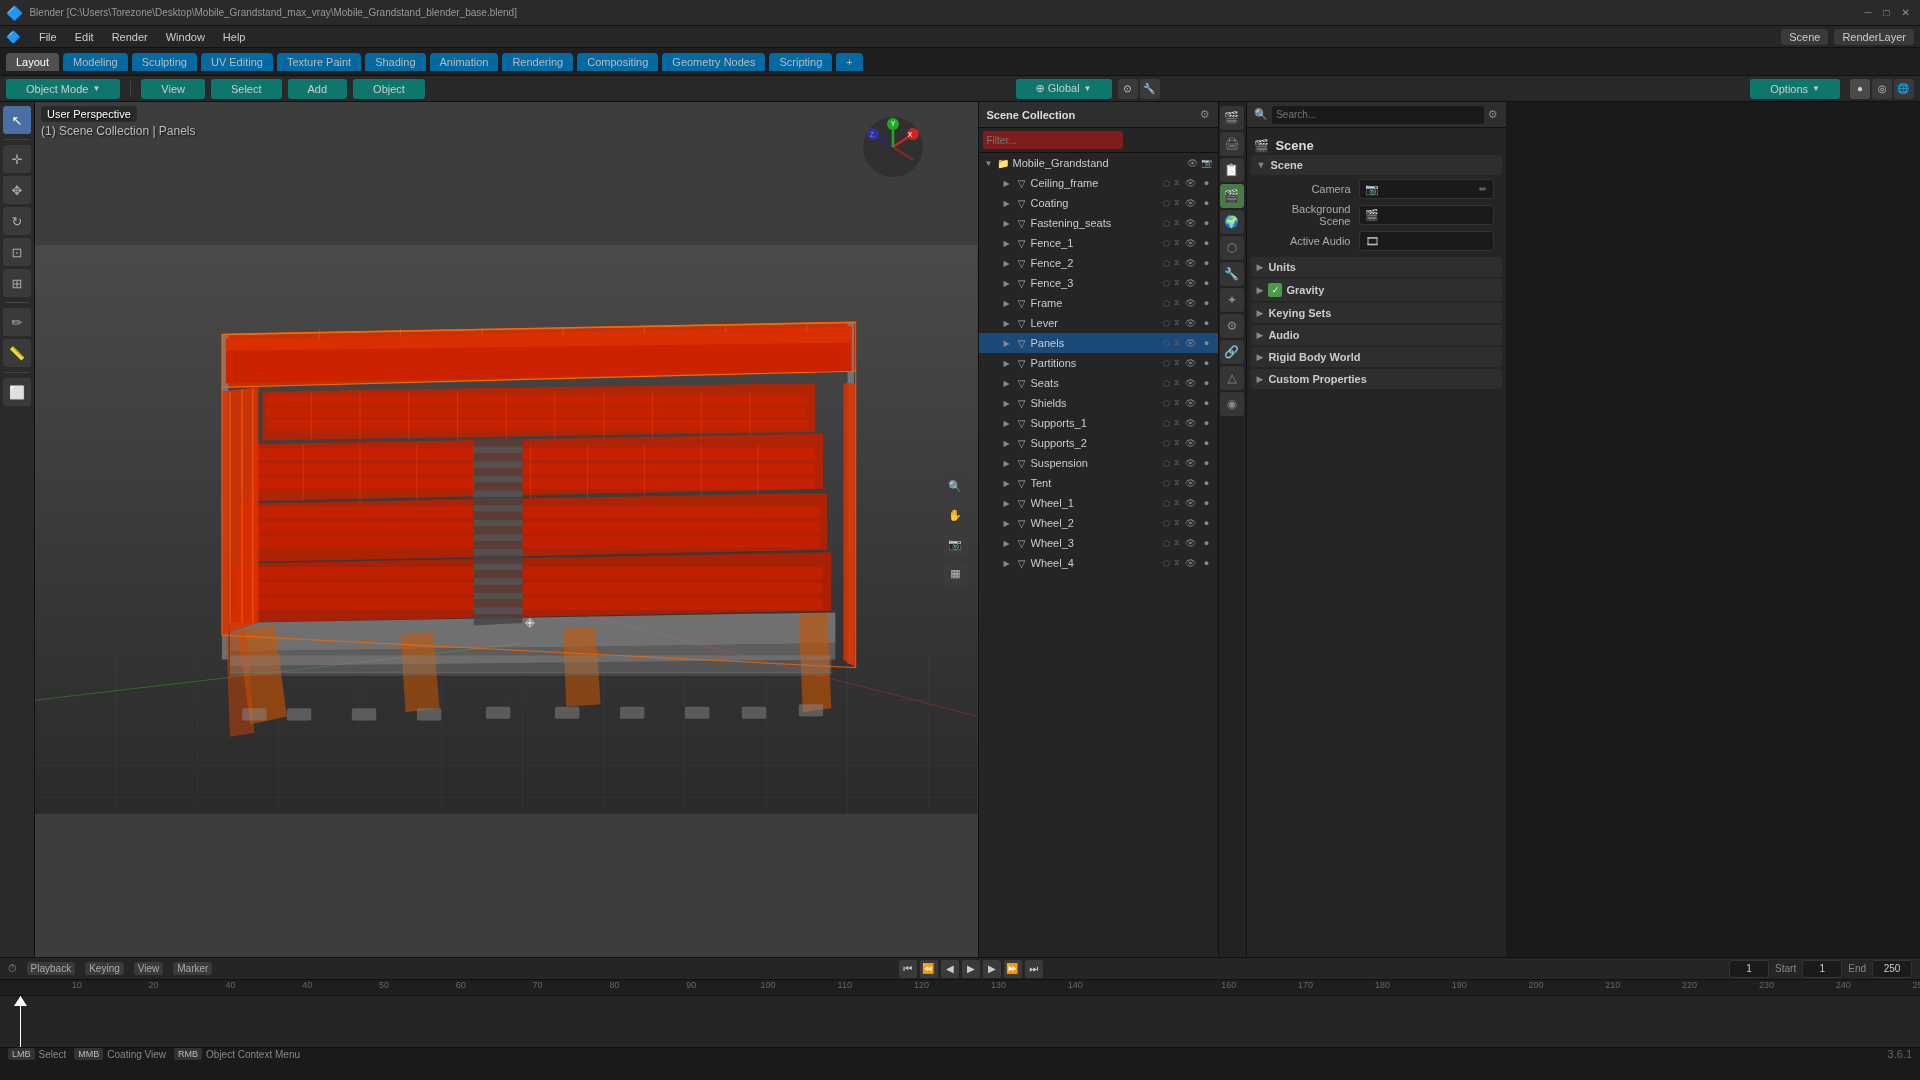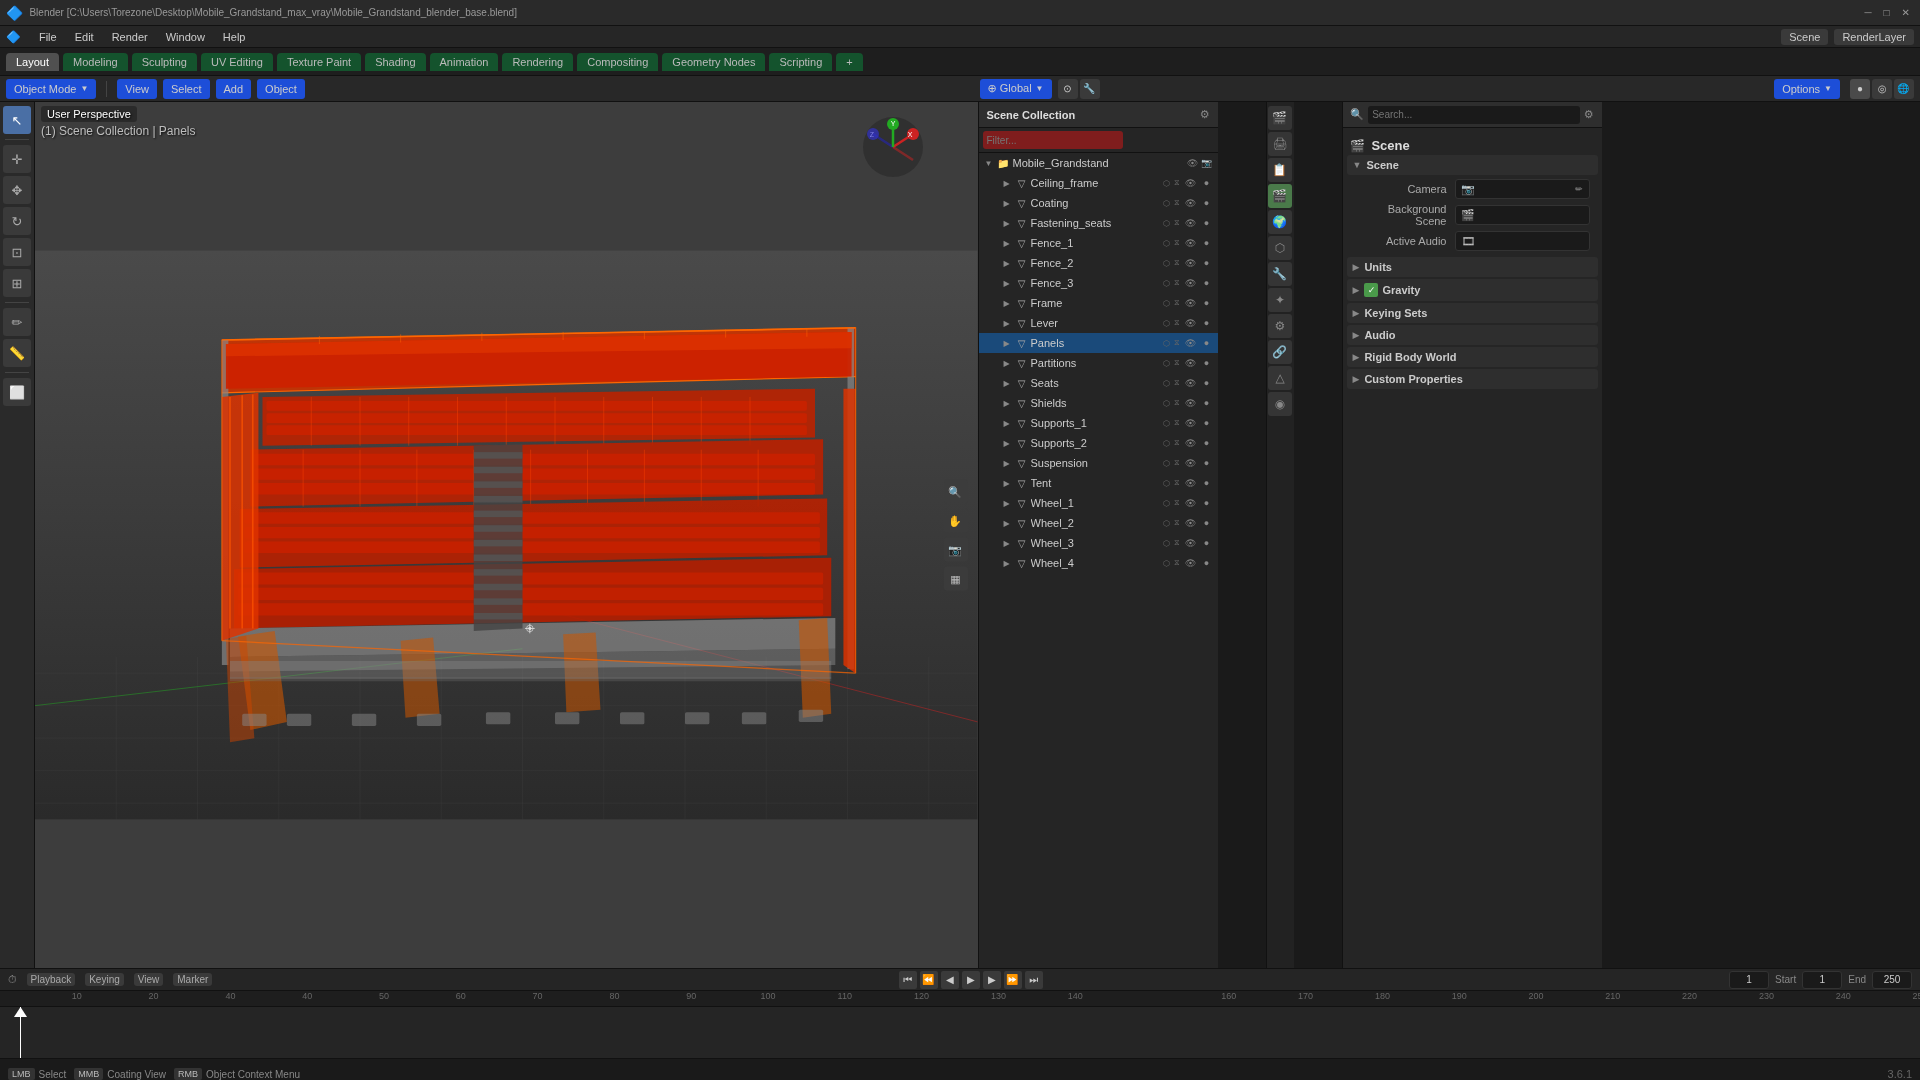--- a/index.html
+++ b/index.html
@@ -39,21 +39,21 @@
       background: #2e2e2e;
       display: flex;
       align-items: center;
       padding: 0 6px;
       gap: 4px;
       border-bottom: 1px solid #111;
       flex-shrink: 0;
     }
     .tab-item {
       padding: 3px 10px;
-      background: #14532d;
+      background: #0369a1;
       border-radius: 4px 4px 0 0;
       cursor: pointer;
       color: #bbb;
       font-size: 11px;
     }
     .tab-item.active {
       background: #505050;
       color: #fff;
     }
 
@@ -393,24 +393,24 @@
     }
     .tl-num {
       position: absolute;
       font-size: 9px;
       color: #666;
       transform: translateX(-50%);
     }
 
     
     .status-bar {
-      height: 22px;
+      height: 33px;
       background: #1a1a1a;
       display: flex;
-      align-items: flex-end;
+      align-items: flex-start;
       padding: 0 8px;
       gap: 8px;
       border-top: 1px solid #111;
       flex-shrink: 0;
     }
     .status-item {
       font-size: 10px;
       color: #888;
       display: flex;
       align-items: center;
@@ -439,36 +439,35 @@
       background: #282828;
       display: flex;
       align-items: center;
       padding: 0 6px;
       gap: 6px;
       border-bottom: 1px solid #111;
       flex-shrink: 0;
     }
     .header-dropdown {
       height: 20px;
-      background: #1d4ed8;
+      background: #0f766e;
       border-radius: 3px;
-      padding: 0 8px;
+      padding: 0 20px;
       font-size: 11px;
       color: #ccc;
       display: flex;
       align-items: center;
       gap: 4px;
       cursor: pointer;
     }
 
     .right-panels-row {
       display: flex;
       flex: 1;
       overflow: hidden;
-      gap: 48px;
     }
   </style>
 </head>
 <body>
 
 <div class="top-bar">
   <span style="font-size:14px; margin-right:4px;">🔷</span>
   <span style="font-size:10px; color:#999;">Blender [C:\Users\Torezone\Desktop\Mobile_Grandstand_max_vray\Mobile_Grandstand_blender_base.blend]</span>
   <div style="flex:1;"></div>
   <div style="display:flex; gap:4px; font-size:10px; color:#999;">

